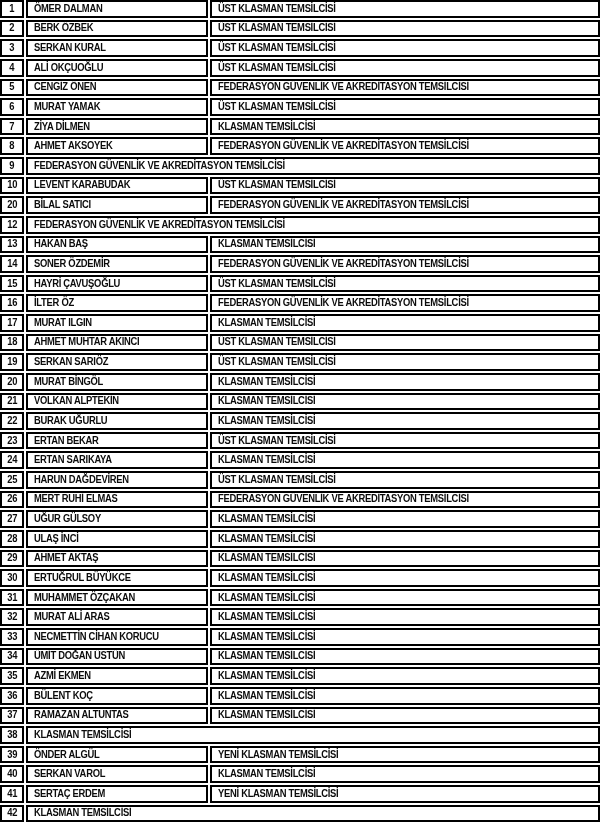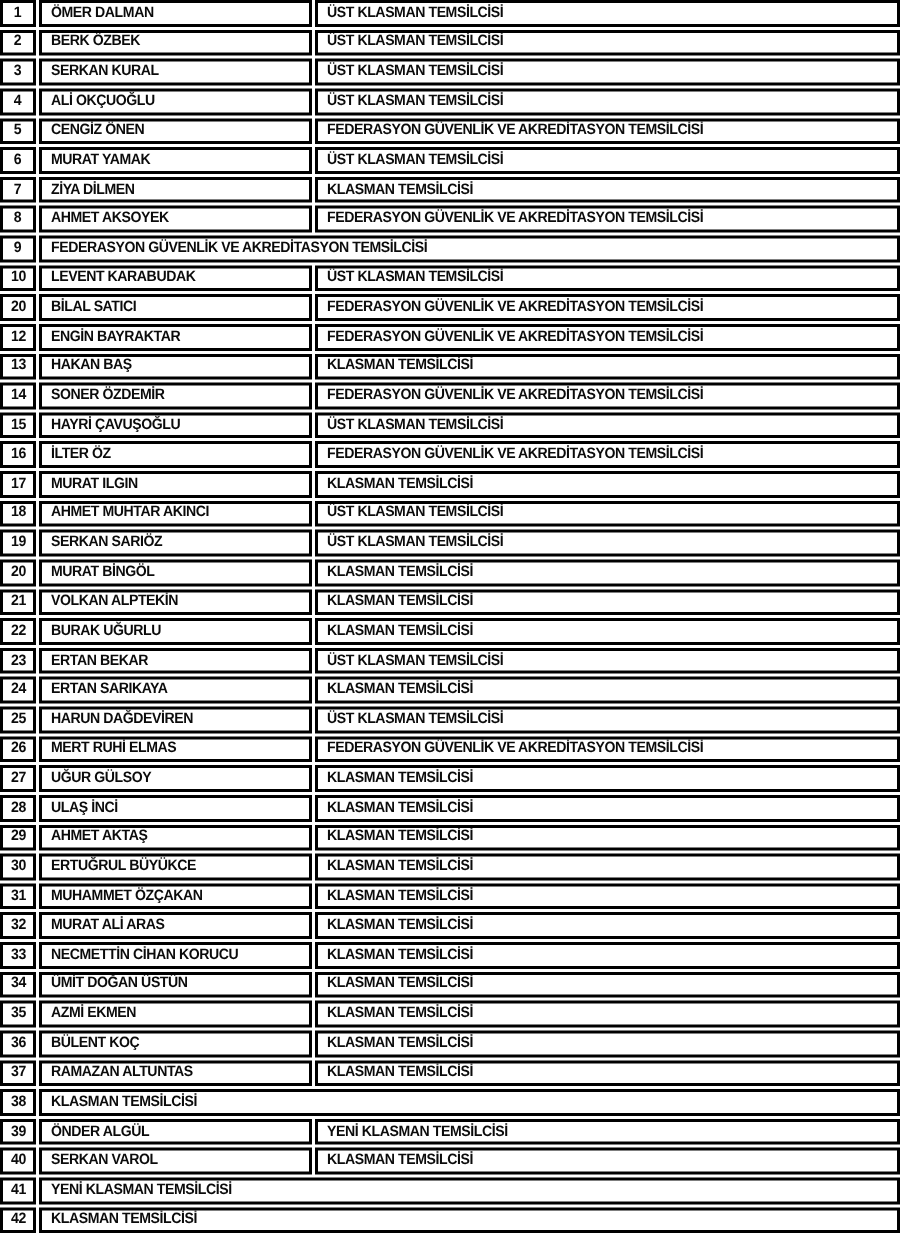--- a/index.html
+++ b/index.html
@@ -197,23 +197,20 @@
     </div>
     <div class="cell cell-role">
       <span class="txt">FEDERASYON GÜVENLİK VE AKREDİTASYON TEMSİLCİSİ</span>
     </div>
   </div>
 
   <div class="rep-row">
     <div class="cell cell-num">
       <span class="txt">12</span>
     </div>
-    <div class="cell cell-name">
-      <span class="txt">ENGİN BAYRAKTAR</span>
-    </div>
     <div class="cell cell-role">
       <span class="txt">FEDERASYON GÜVENLİK VE AKREDİTASYON TEMSİLCİSİ</span>
     </div>
   </div>
 
   <div class="rep-row">
     <div class="cell cell-num">
       <span class="txt">13</span>
     </div>
     <div class="cell cell-name">
@@ -541,20 +538,23 @@
       <span class="txt">SERKAN VAROL</span>
     </div>
     <div class="cell cell-role">
       <span class="txt">KLASMAN TEMSİLCİSİ</span>
     </div>
   </div>
 
   <div class="rep-row">
     <div class="cell cell-num">
       <span class="txt">41</span>
+    </div>
+    <div class="cell cell-name">
+      <span class="txt">SERTAÇ ERDEM</span>
     </div>
     <div class="cell cell-role">
       <span class="txt">YENİ KLASMAN TEMSİLCİSİ</span>
     </div>
   </div>
 
   <div class="rep-row">
     <div class="cell cell-num">
       <span class="txt">42</span>
     </div>

